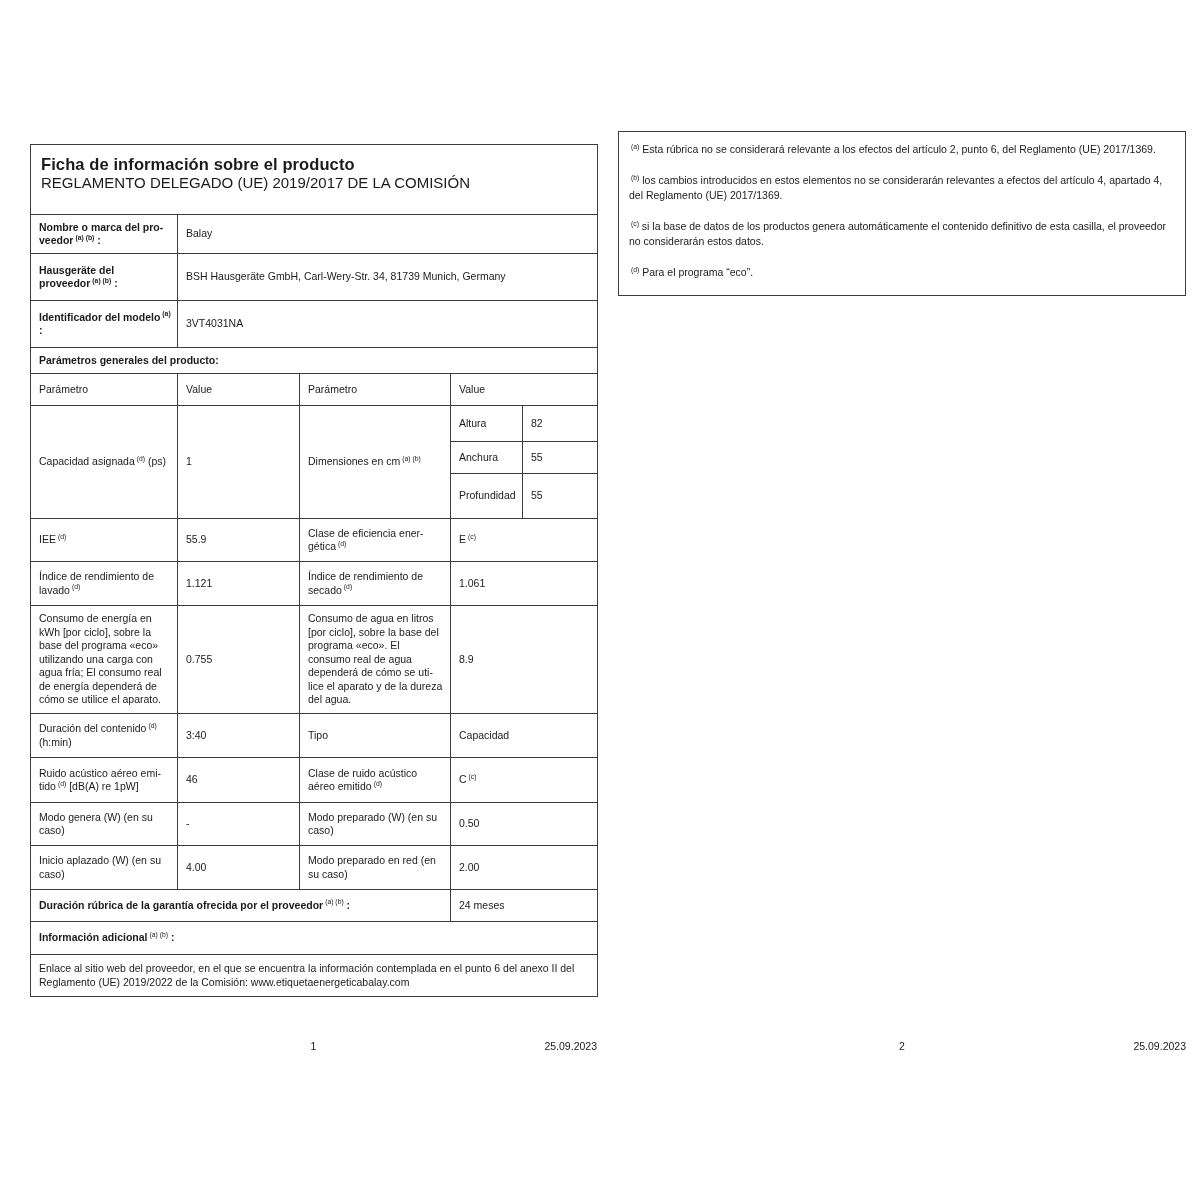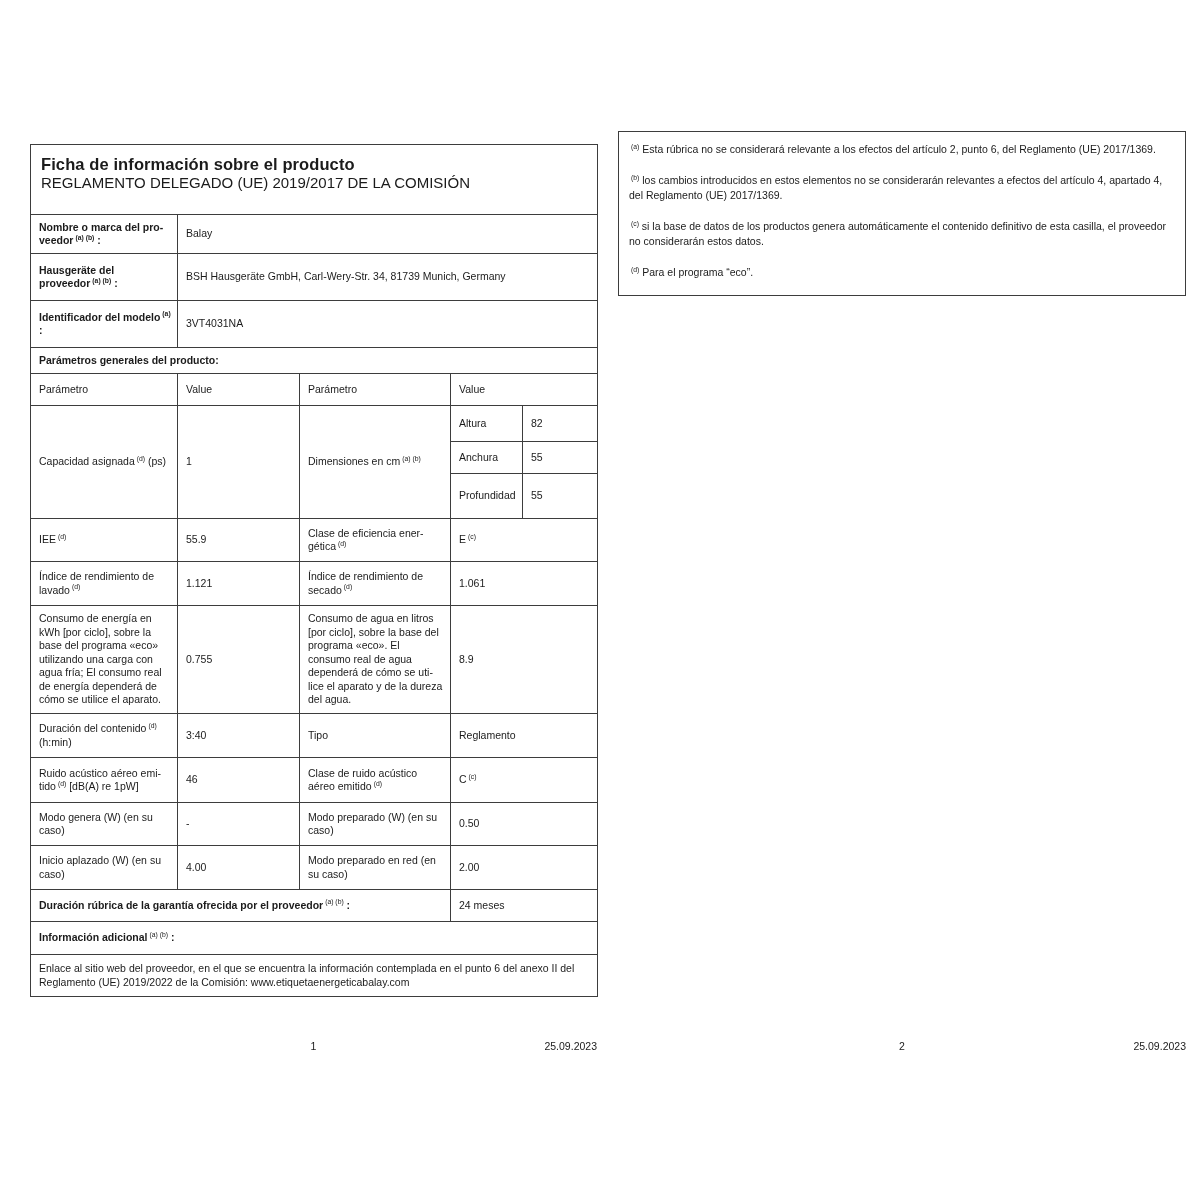--- a/index.html
+++ b/index.html
@@ -117,21 +117,21 @@
   <tr style="height:108px">
     <td><span>Consumo de energía en kWh [por ciclo], sobre la base del programa «eco» utilizando una carga con agua fría; El consumo real de energía dependerá de cómo se utilice el aparato.</span></td>
     <td class="center">0.755</td>
     <td><span>Consumo de agua en litros [por ciclo], sobre la base del programa «eco». El consumo real de agua dependerá de cómo se uti­lice el aparato y de la dureza del agua.</span></td>
     <td colspan="2" class="center"><span>8.9</span></td>
   </tr>
   <tr style="height:44px">
     <td><span>Duración del contenido</span><sup class="sp">(d)</sup><span> (h:min)</span></td>
     <td class="center">3:40</td>
     <td><span>Tipo</span></td>
-    <td colspan="2" class="center"><span>Reglamento</span></td>
+    <td colspan="2" class="center"><span>Capacidad</span></td>
   </tr>
   <tr style="height:45px">
     <td><span>Ruido acústico aéreo emi­tido</span><sup class="sp">(d)</sup><span> [dB(A) re 1pW]</span></td>
     <td class="center">46</td>
     <td><span>Clase de ruido acústico aéreo emitido</span><sup class="sp">(d)</sup></td>
     <td colspan="2" class="center"><span>C</span><sup class="sp">(c)</sup></td>
   </tr>
   <tr style="height:43px">
     <td><span>Modo genera (W) (en su caso)</span></td>
     <td class="center">-</td>

